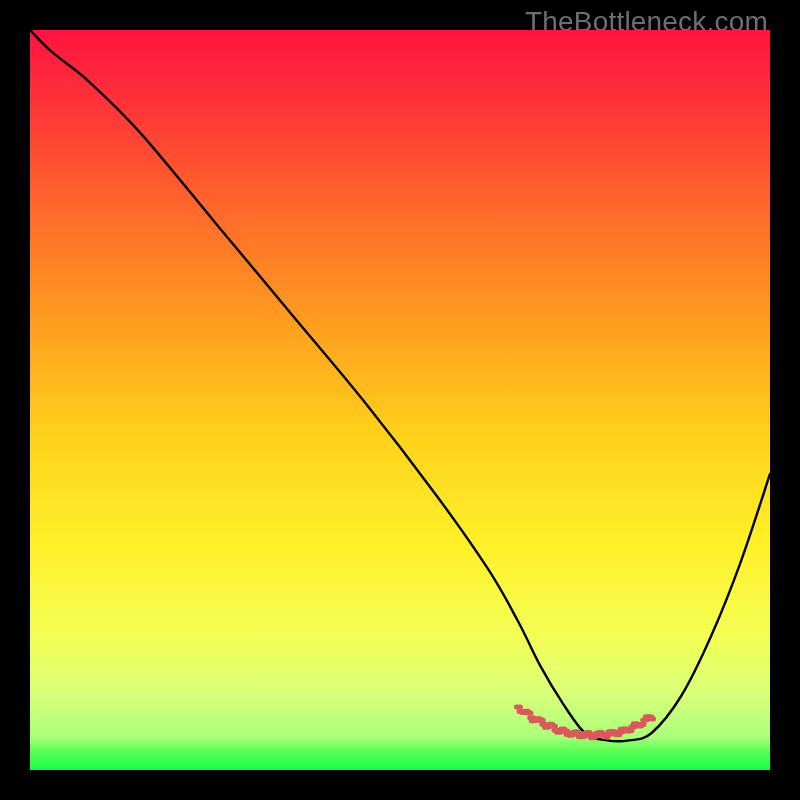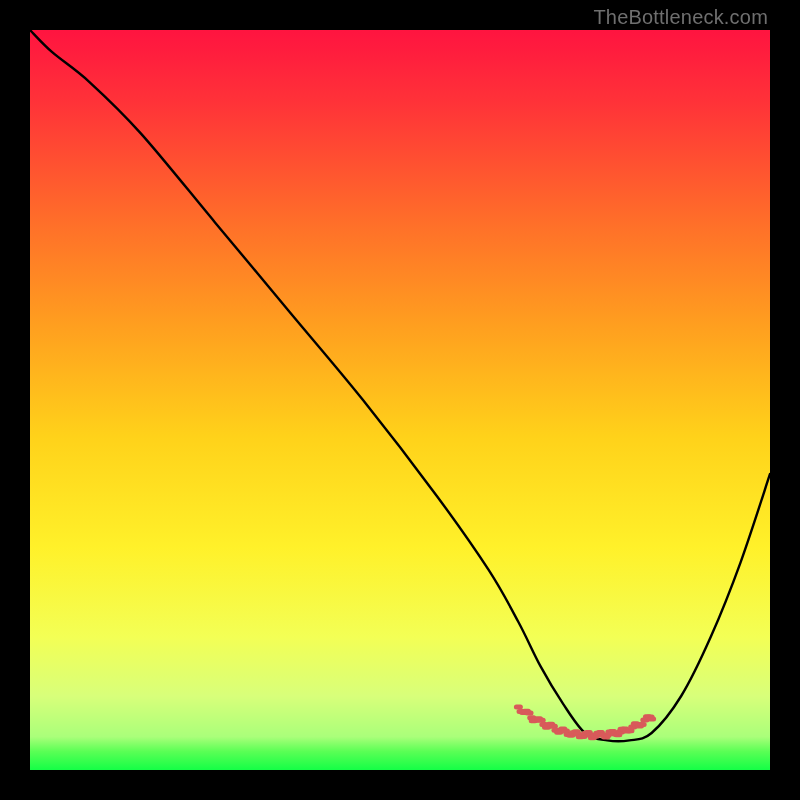--- a/index.html
+++ b/index.html
@@ -24,21 +24,21 @@
     left: 0;
     top: 0;
     width: 740px;
     height: 740px;
   }
   .watermark {
     position: absolute;
     top: 6px;
     right: 32px;
     color: #6f6f6f;
-    font-size: 20px;
+    font-size: 28px;
     font-weight: 500;
     letter-spacing: 0.2px;
   }
   svg { display: block; }
 </style>
 </head>
 <body>
 
 <div class="watermark">TheBottleneck.com</div>
 

